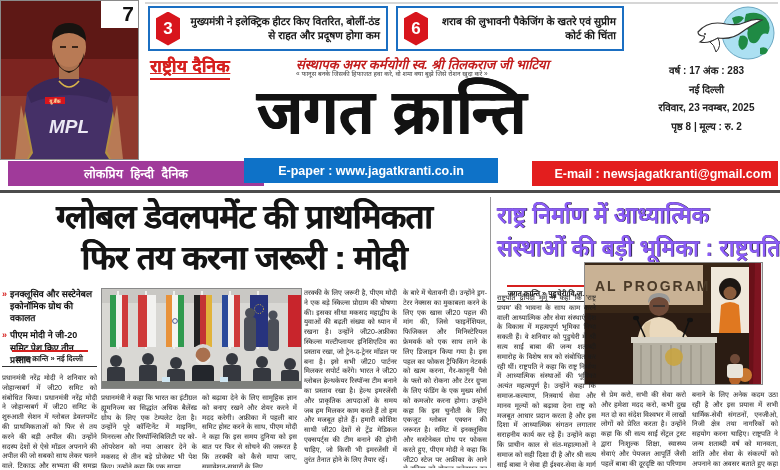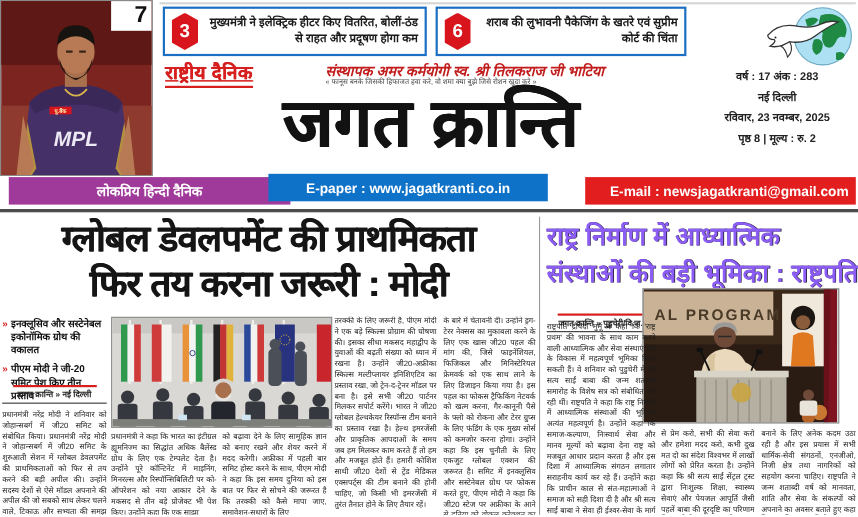--- a/index.html
+++ b/index.html
@@ -111,21 +111,21 @@
   <div class="abs motto" style="left:296px; top:67px;">« फानूस बनके जिसकी हिफाजत हवा करे, वो शमा क्या बुझे जिसे रोशन खुदा करे »</div>
   <div class="abs paper-title" style="left:142px; top:72px; width:500px;">जगत क्रान्ति</div>
 
   <div class="abs issue-info" style="left:633px; top:62px; width:147px;">
     <div>वर्ष : 17 अंक : 283</div>
     <div>नई दिल्ली</div>
     <div>रविवार, 23 नवम्बर, 2025</div>
     <div>पृष्ठ 8  |  मूल्य : रु. 2</div>
   </div>
 
-  <div class="abs bar bar-purple" style="left:8px; top:161px; width:256px;">लोकप्रिय हिन्दी दैनिक</div>
+  <div class="abs bar bar-purple" style="left:8px; top:161px; width:256px;font-family:Liberation Mono, monospace;">लोकप्रिय हिन्दी दैनिक</div>
   <div class="abs bar bar-blue" style="left:244px; top:158px; width:254px;">E-paper : www.jagatkranti.co.in</div>
   <div class="abs bar bar-red" style="left:532px; top:161px; width:246px;">E-mail : newsjagatkranti@gmail.com</div>
   <div class="abs thick-rule" style="left:0; top:190px; width:780px;"></div>
 
   <div class="abs v-divider" style="left:490px; top:197px; height:271px;"></div>
 
   <div class="abs headline-left" style="left:0; top:196px; width:488px;">
     <div>ग्लोबल डेवलपमेंट की प्राथमिकता</div>
     <div>फिर तय करना जरूरी : मोदी</div>
   </div>

